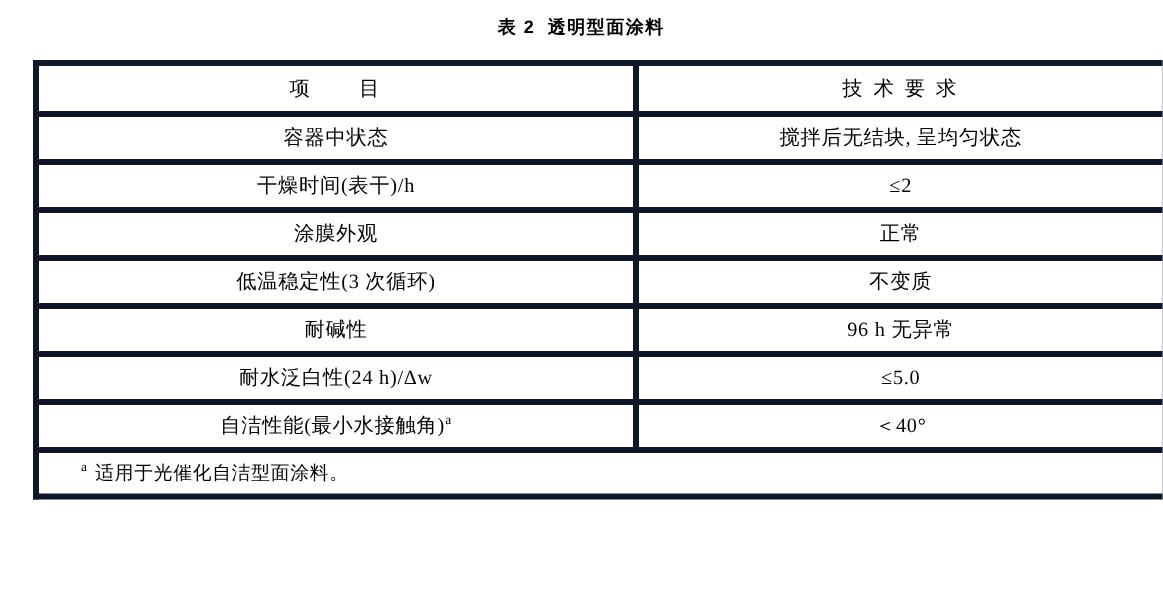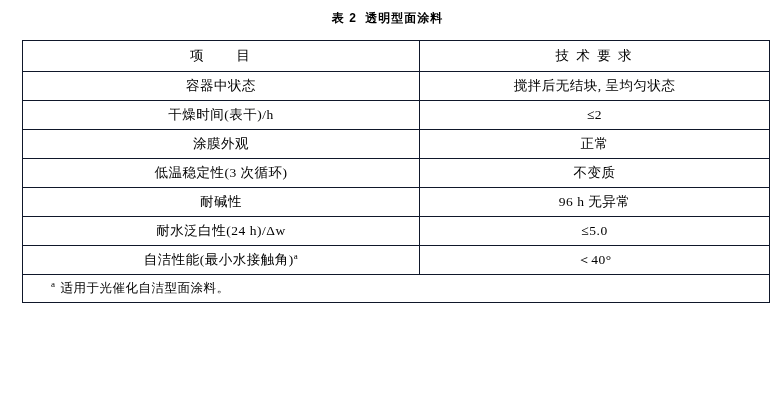--- a/index.html
+++ b/index.html
@@ -35,21 +35,21 @@
   .table-wrap {
     margin: 0 22px;
   }
   table.spec {
     width: 731px;
     border-collapse: collapse;
     table-layout: fixed;
     font-size: 13.5px;
   }
   table.spec td {
-    border: 1px solid #0f172a;
+    border: 4px solid #0f172a;
     text-align: center;
     vertical-align: middle;
     height: 26px;
     line-height: 1.25;
     padding: 1px 4px;
     letter-spacing: 0.5px;
   }
   table.spec tr.header td {
     letter-spacing: 2px;
     height: 28px;

